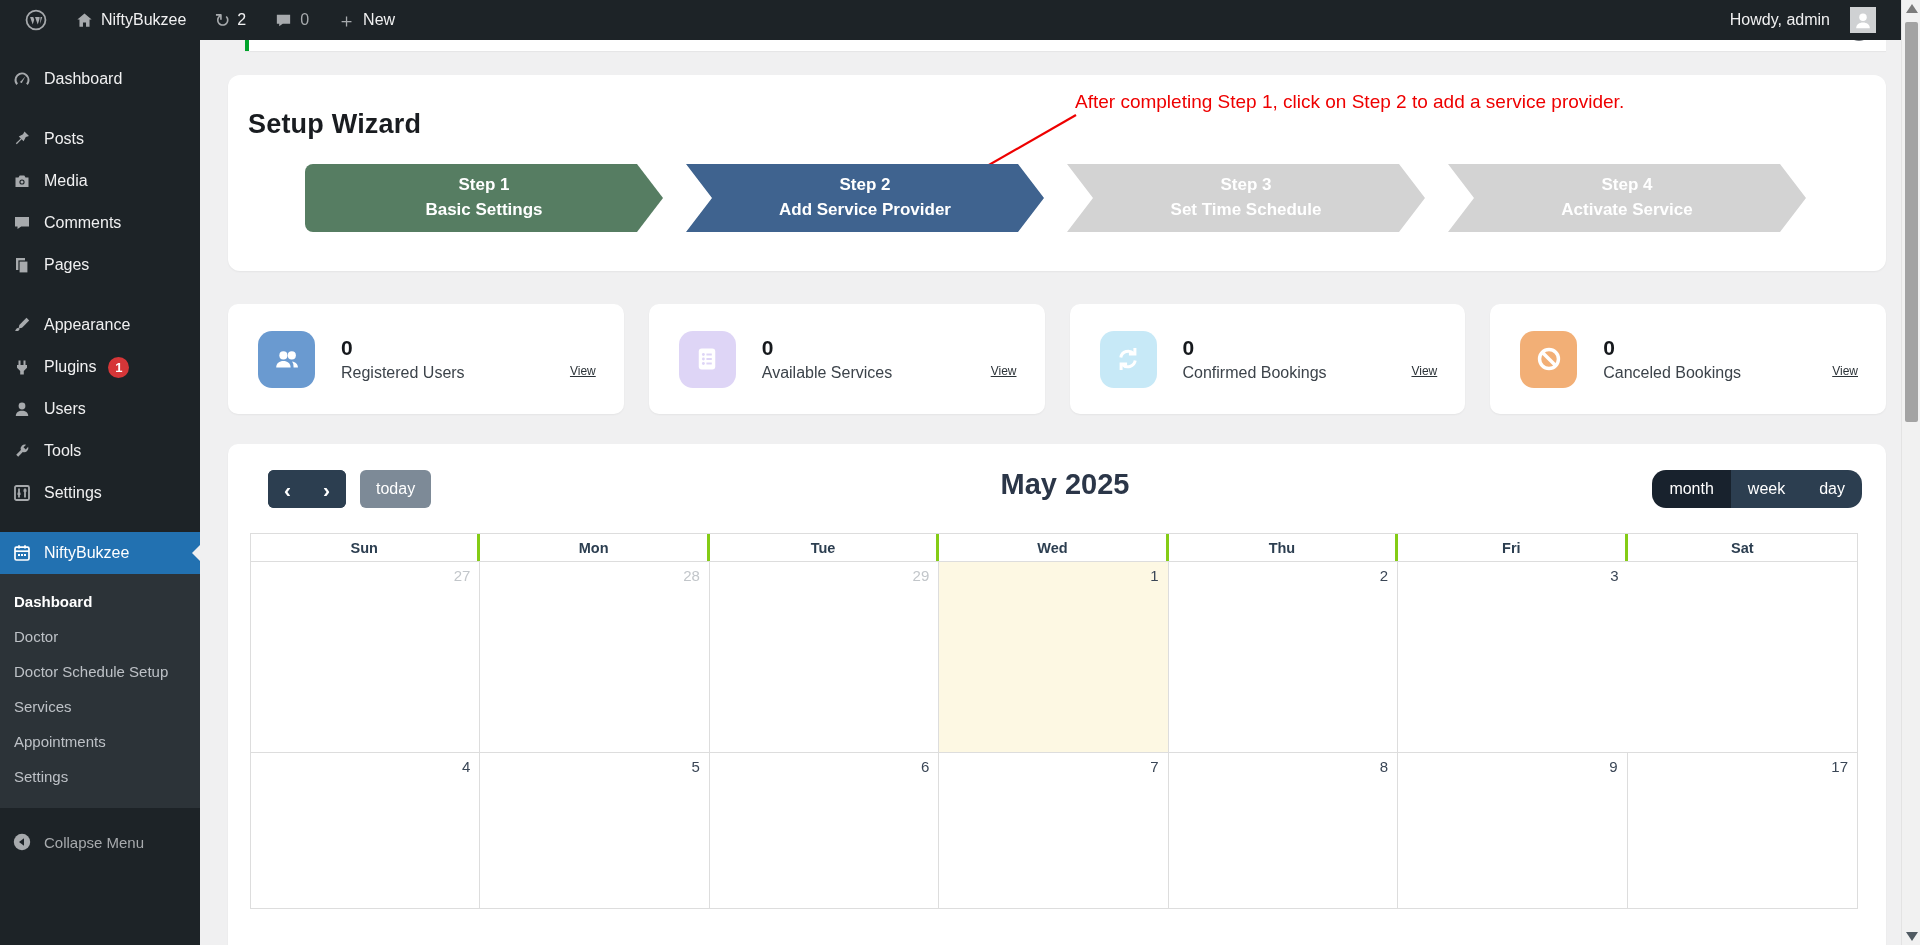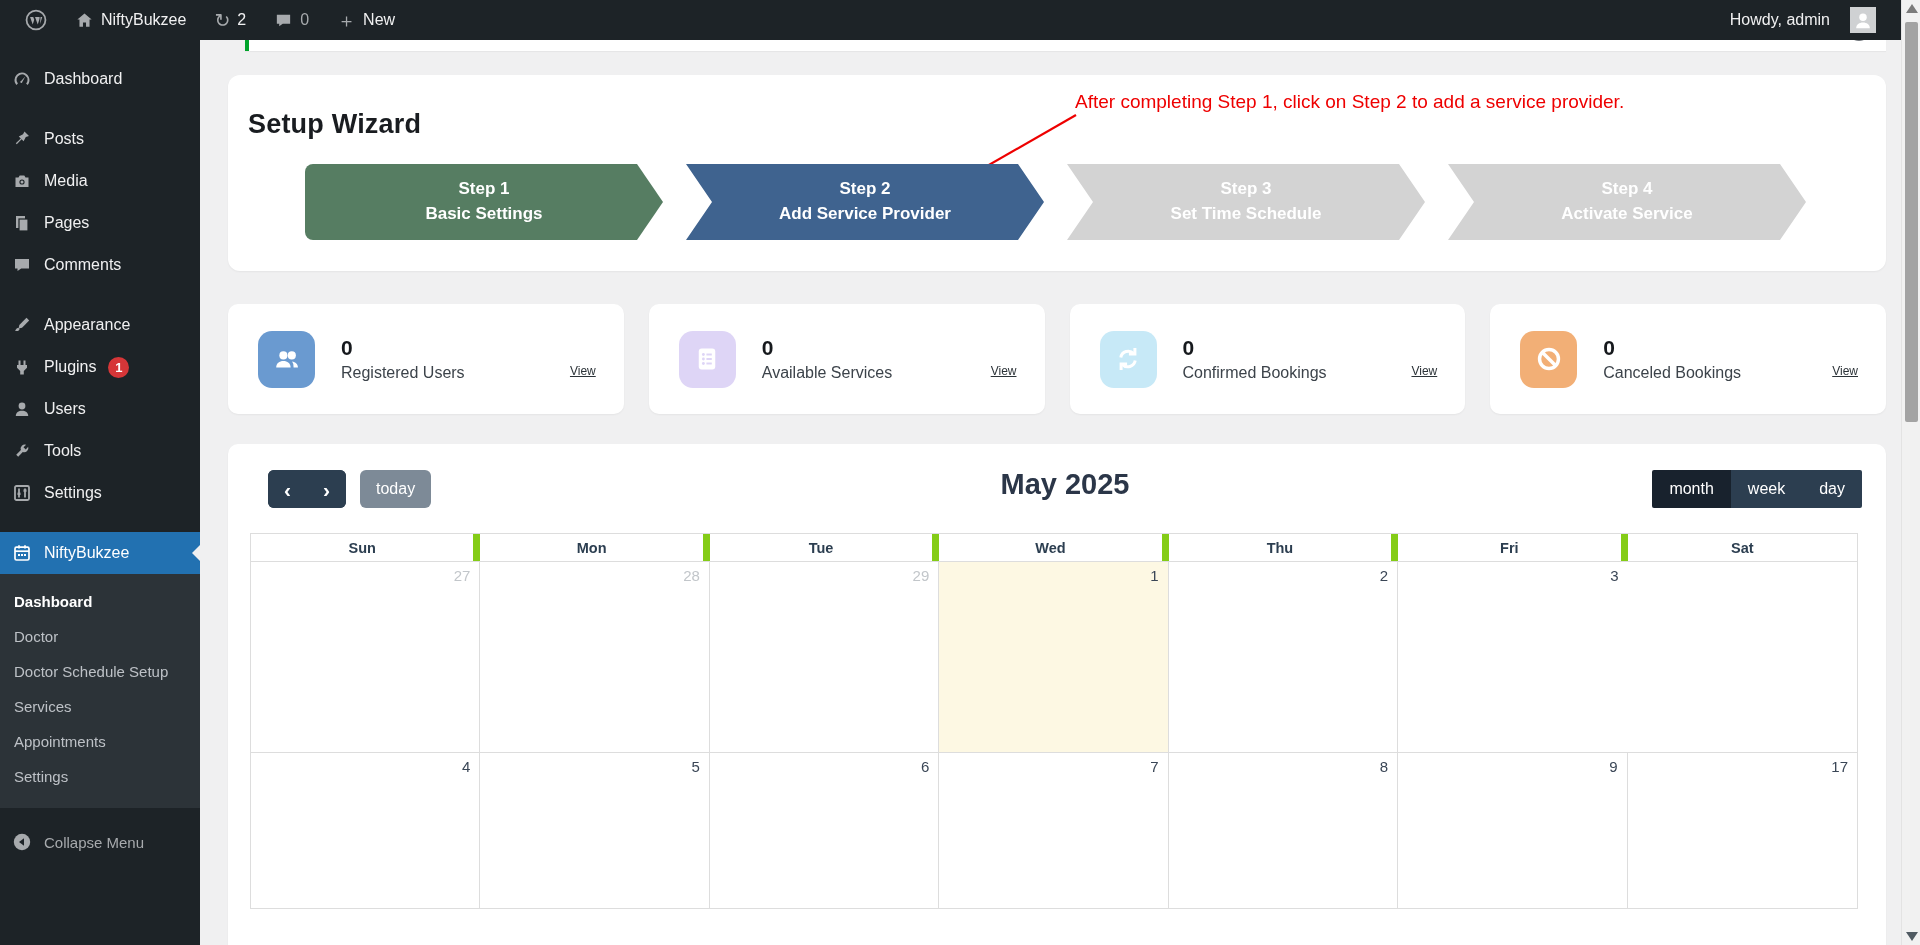--- a/index.html
+++ b/index.html
@@ -34,21 +34,21 @@
 
   .notice { margin:9px 0 0 17px; width:1641px; height:42px; background:#fff; border-left:4px solid #00a32a; box-shadow:0 1px 1px rgba(0,0,0,.04); display:flex; align-items:center; justify-content:space-between; padding:0 16px 0 20px; }
   .notice-text { color:#50575e; font-size:15px; }
   .dismiss { width:22px; height:22px; border-radius:50%; background:#70757b; color:#fff; border:none; font-size:13px; font-weight:bold; display:flex; align-items:center; justify-content:center; cursor:pointer; }
 
   .wizard-card { position:relative; margin-top:24px; width:1658px; height:196px; background:#fff; border-radius:12px; box-shadow:0 1px 2px rgba(0,0,0,.05);padding-left:43px; }
   .wizard-title { position:absolute; left:20px; top:34px; font-size:27px; font-weight:bold; color:#191c20; letter-spacing:.2px; }
   .annotation { position:absolute; left:847px; top:16px; color:#ee0000; font-size:19px; white-space:nowrap; }
   .arrow-svg { position:absolute; left:680px; top:30px; width:240px; height:130px; overflow:visible; pointer-events:none; }
 
-  .steps { position:absolute; left:77px; right:80px; top:89px; height:76px; display:flex; gap:23px; }
+  .steps { position:absolute; left:77px; right:80px; top:89px; height:68px; display:flex; gap:23px; }
   .step { flex:1; display:flex; flex-direction:column; align-items:center; justify-content:center; color:#fff; font-weight:bold; font-size:17px; line-height:1.45; }
   .step.first { clip-path:polygon(0 0, calc(100% - 26px) 0, 100% 50%, calc(100% - 26px) 100%, 0 100%); border-radius:8px 0 0 8px; }
   .step.mid { clip-path:polygon(0 0, calc(100% - 26px) 0, 100% 50%, calc(100% - 26px) 100%, 0 100%, 26px 50%); }
   .step.s1 { background:#567d62; }
   .step.s2 { background:#3f638f; }
   .step.s3, .step.s4 { background:#d3d3d3; }
 
   .stats { margin-top:33px; width:1658px; display:flex; gap:25px; }
   .stat-card { flex:1; height:110px; background:#fff; border-radius:10px; box-shadow:0 1px 2px rgba(0,0,0,.05); display:flex; align-items:center; padding:0 28px 0 30px; gap:26px; }
   .stat-icon { width:57px; height:57px; border-radius:14px; display:flex; align-items:center; justify-content:center; flex:0 0 57px; }
@@ -56,27 +56,27 @@
   .stat-value { font-size:21px; font-weight:bold; color:#16191d; }
   .stat-label { font-size:16px; color:#3c434a; white-space:nowrap;text-align:center; }
   .stat-view { margin-left:auto; font-size:12px; color:#2c3338; text-decoration:underline; cursor:pointer;margin-top:23px; }
 
   .cal-card { margin-top:30px; width:1658px; height:560px; background:#fff; border-radius:10px 10px 0 0; box-shadow:0 1px 2px rgba(0,0,0,.05); position:relative; }
   .cal-header { position:absolute; top:26px; left:40px; right:24px; height:38px; }
   .btn-group { position:absolute; left:0; top:0; display:flex; background:#2c3e50; border-radius:6px; overflow:hidden; }
   .nav-btn { width:39px; height:38px; background:#2c3e50; color:#fff; border:none; font-size:21px; font-weight:bold; cursor:pointer; line-height:1; }
   .today-btn { position:absolute; left:92px; top:0; height:38px; padding:0 16px; background:#7d8a97; color:#fff; border:none; border-radius:6px; font-size:16px; cursor:pointer; }
   .cal-title { position:absolute; left:0; right:0; top:-2px; text-align:center; font-size:29px; font-weight:bold; color:#2b3648; }
-  .view-group { position:absolute; right:0; top:0; display:flex; border-radius:2px; overflow:hidden; }
+  .view-group { position:absolute; right:0; top:0; display:flex; border-radius:14px; overflow:hidden; }
   .view-btn { height:38px; padding:0 17px; background:#2c3e50; color:#fff; border:none; font-size:16px; cursor:pointer; }
   .view-btn.active { background:#18222d; }
 
   .cal-grid { position:absolute; top:89px; left:22px; width:1608px; border:1px solid #ddd; }
   .dow-row { display:grid; grid-template-columns:repeat(7,1fr); }
-  .dow { height:27px; display:flex; align-items:center; justify-content:center; font-size:14.5px; font-weight:bold; color:#2c3e50; border-right:7px solid #84cc16; background:#fff; }
+  .dow { height:27px; display:flex; align-items:center; justify-content:center; font-size:14.5px; font-weight:bold; color:#2c3e50; border-right:3px solid #84cc16; background:#fff; }
   .dow:last-child { border-right:none; }
   .week-row { display:grid; grid-template-columns:repeat(7,1fr); border-top:1px solid #ddd; }
   .day-cell { height:190px; background:#fff; border-right:1px solid #ddd; text-align:right; padding:5px 9px; font-size:15px; color:#3a4656; }
   .day-cell:last-child { border-right:none; }
   .day-cell.other { color:#c2c6ca; }
   .day-cell.today { background:#fdf8e3; }
   .week-row.cut .day-cell { height:155px; }
 
   
   .scrollbar { position:fixed; top:0; right:0; width:19px; height:945px; background:#f1f1f1; border-left:1px solid #e3e3e3; z-index:60; }
@@ -146,30 +146,30 @@
   <div class="menu-item">
     <svg width="20" height="20" viewBox="0 0 20 20">
         <path d="M3.5 6.5h3l1.2-2h4.6l1.2 2h3V16h-13z" fill="#a7aaad"></path>
         <circle cx="10" cy="11" r="2.6" fill="#1d2327"></circle>
         <circle cx="10" cy="11" r="1.5" fill="#a7aaad"></circle>
       </svg>
     <span>Media</span>
   </div>
   <div class="menu-item">
     <svg width="20" height="20" viewBox="0 0 20 20">
+        <path d="M3 4h14v9.5H9.2L5.5 16v-2.5H3z" fill="#a7aaad"></path>
+      </svg>
+    <span>Comments</span>
+  </div>
+  <div class="menu-item">
+    <svg width="20" height="20" viewBox="0 0 20 20">
         <rect x="4" y="3" width="9" height="12" fill="#a7aaad"></rect>
         <rect x="7" y="6" width="9" height="12" fill="#a7aaad" stroke="#1d2327" stroke-width="1.2"></rect>
       </svg>
     <span>Pages</span>
-  </div>
-  <div class="menu-item">
-    <svg width="20" height="20" viewBox="0 0 20 20">
-        <path d="M3 4h14v9.5H9.2L5.5 16v-2.5H3z" fill="#a7aaad"></path>
-      </svg>
-    <span>Comments</span>
   </div>
   <div class="menu-sep"></div>
   <div class="menu-item">
     <svg width="20" height="20" viewBox="0 0 20 20">
         <path d="M14.5 2.8l2.7 2.7-7.2 7.2-3.4 0.7 0.7-3.4z" fill="#a7aaad"></path>
         <path d="M6.2 12.8c-1.8.2-2 1.8-3.2 2.6 1.8 1.4 4.4.6 4.6-1.6z" fill="#a7aaad"></path>
       </svg>
     <span>Appearance</span>
   </div>
   <div class="menu-item">

